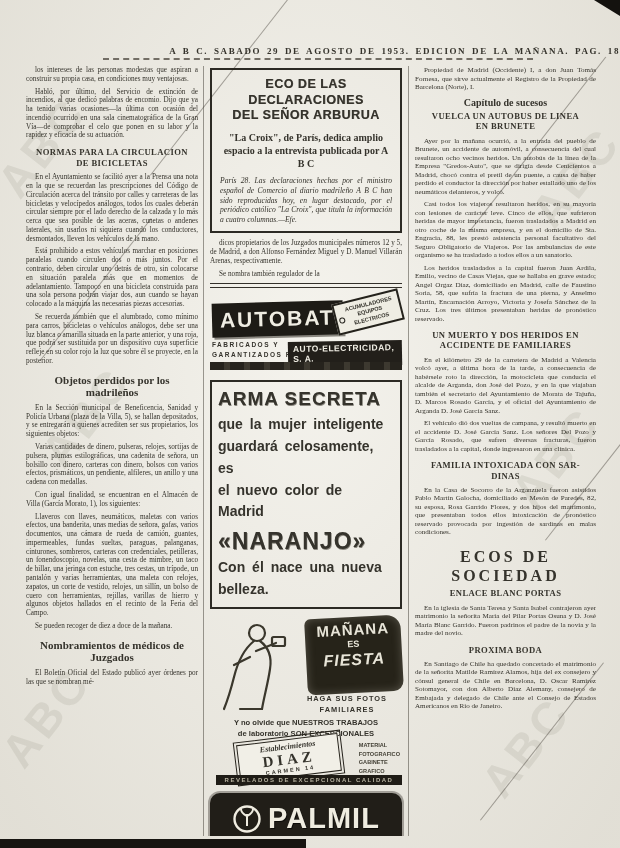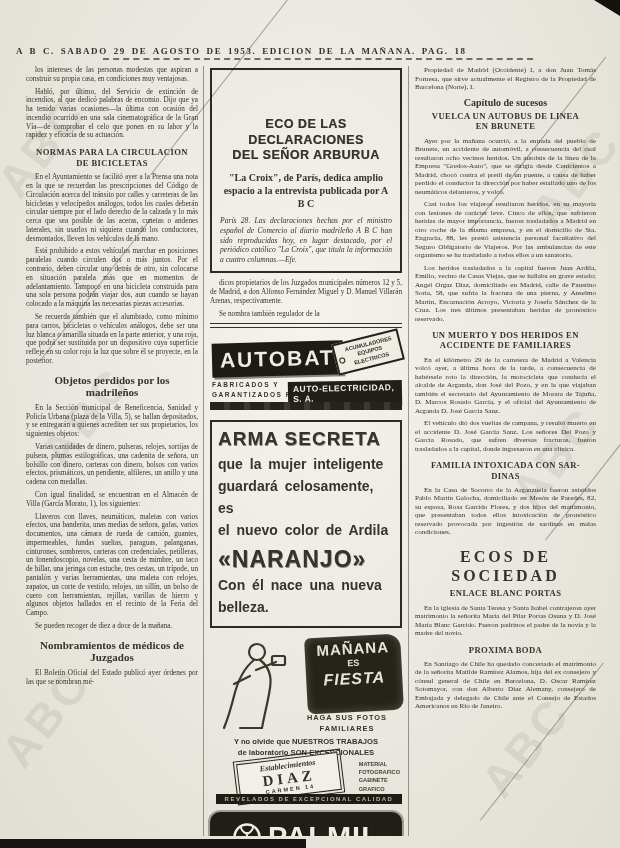--- a/index.html
+++ b/index.html
@@ -10,38 +10,38 @@
   
   .wm-layer{position:absolute;inset:0;pointer-events:none;z-index:3;}
   .wm{position:absolute;font-family:"Liberation Sans",sans-serif;font-weight:bold;
       font-size:46px;letter-spacing:4px;color:rgba(70,62,48,.09);transform:rotate(-52deg);}
   .crease{position:absolute;width:260px;height:0;border-top:1px solid rgba(40,35,25,.38);
       transform:rotate(-52deg);transform-origin:left top;}
   .corner-tri{position:absolute;top:0;right:0;width:26px;height:16px;background:#14120f;
       clip-path:polygon(100% 0,0 0,100% 100%);}
   .bottom-bar{position:absolute;left:0;bottom:0;width:306px;height:9px;background:#171511;}
   
-  .masthead{position:absolute;top:46px;left:16px;right:0;text-align:left;z-index:2;}
+  .masthead{position:absolute;top:46px;left:16px;right:0;text-align:right;z-index:2;}
   .masthead-text{font-weight:bold;font-size:9px;letter-spacing:1.6px;word-spacing:2px;}
   .masthead-rule{width:430px;margin:2px auto 0;border-top:2px dashed rgba(50,45,35,.65);}
   
   .columns{position:absolute;top:66px;left:26px;right:24px;bottom:12px;display:flex;z-index:2;}
   .col{overflow:hidden;}
   .col p{margin:0 0 4px;text-align:justify;text-indent:9px;}
   .col-left{width:172px;font-size:7.2px;line-height:1.22;padding-right:5px;}
   .col-mid{width:192px;font-size:7.2px;line-height:1.22;padding:0 6px;
            border-left:1px solid rgba(45,40,30,.45);border-right:1px solid rgba(45,40,30,.45);}
   .col-right{flex:1;font-size:7.1px;line-height:1.2;padding-left:6px;}
   .h-caps{font-weight:bold;text-align:center;font-size:8.6px;letter-spacing:.4px;margin:7px 4px 5px;text-indent:0;}
   .h-serif{font-weight:bold;text-align:center;font-size:11px;margin:8px 2px 5px;line-height:1.15;}
   .h-big{font-weight:bold;text-align:center;font-size:16px;letter-spacing:3px;margin:10px 0 3px;}
   
   .eco-box{border:2px solid #2c2a24;padding:7px 8px 6px;margin:2px 0 6px;}
   .eco-title{font-family:"Liberation Sans",sans-serif;font-weight:bold;font-size:12.5px;
-             letter-spacing:.5px;text-align:center;line-height:1.25;text-shadow:.4px .4px 0 rgba(40,35,25,.55);margin-top:40px;}
+             letter-spacing:.5px;text-align:center;line-height:1.25;text-shadow:.4px .4px 0 rgba(40,35,25,.55);}
   .eco-sub{font-weight:bold;font-size:10px;text-align:center;margin:7px 2px 6px;line-height:1.3;}
   .eco-body{font-style:italic;font-size:7.6px;text-align:justify;line-height:1.3;}
   .double-rule{border-top:1.5px solid #33302a;border-bottom:1.5px solid #33302a;height:3px;margin:5px 0 6px;}
   
   .autobat{position:relative;margin:2px 0 8px;height:78px;}
   .autobat-logo{position:absolute;left:2px;top:8px;background:#1d1b16;color:#efede3;
       font-family:"Liberation Sans",sans-serif;font-weight:bold;font-size:21px;letter-spacing:2px;
       padding:4px 8px;transform:rotate(-1.5deg);box-shadow:2px 2px 0 rgba(30,25,18,.5);}
   .autobat-tag{position:absolute;right:0px;top:2px;transform:rotate(-14deg);border:2px solid #24221c;
       background:#efede3;padding:3px 6px 3px 10px;font-family:"Liberation Sans",sans-serif;
@@ -170,21 +170,21 @@
         </div>
         <div class="autobat-maker">AUTO-ELECTRICIDAD, S. A.</div>
         <div class="autobat-strip"></div>
       </div>
 
       <div class="arma-box">
         <div class="arma-title">ARMA SECRETA</div>
         <div class="arma-body">
           <div>que la mujer inteligente</div>
           <div>guardará celosamente, es</div>
-          <div>el nuevo color de Ardila</div>
+          <div>el nuevo color de Madrid</div>
         </div>
         <div class="arma-brand">«NARANJO»</div>
         <div class="arma-body" style="margin-top:0;">
           <div>Con él nace una nueva</div>
           <div>belleza.</div>
         </div>
       </div>
 
       <div class="fiesta">
         <svg class="fiesta-photo" viewBox="0 0 88 95">

